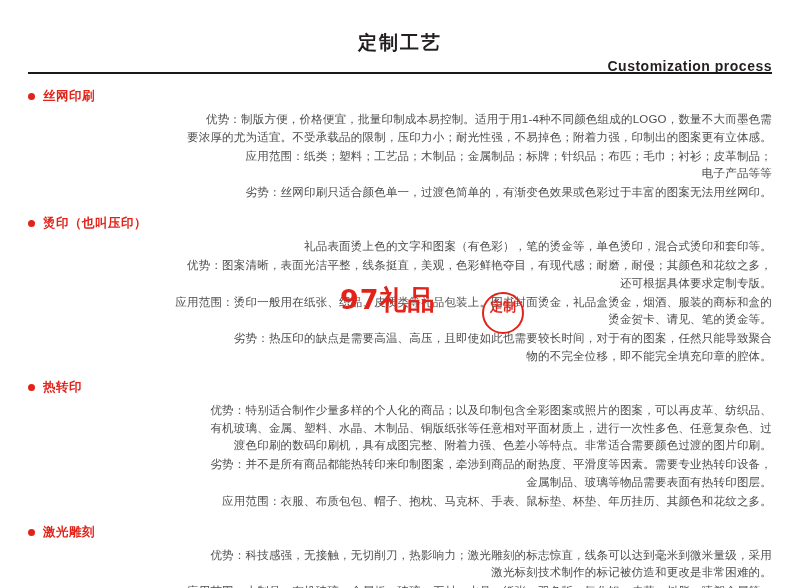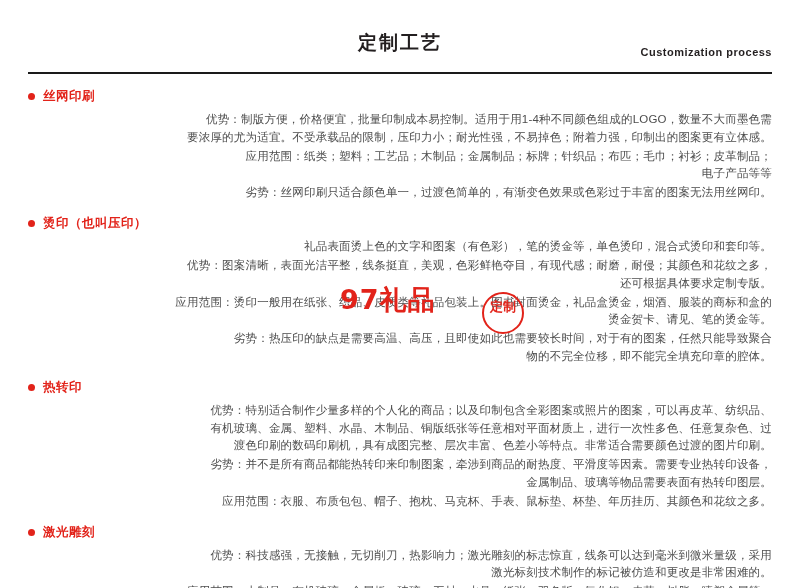--- a/index.html
+++ b/index.html
@@ -33,22 +33,22 @@
     top: 30px;
     text-align: center;
     font-size: 19px;
     font-weight: bold;
     color: #231f20;
     letter-spacing: 2px;
   }
   .sub-title {
     position: absolute;
     right: 0;
-    top: 46px;
-    font-size: 11px;
+    top: 58px;
+    font-size: 14px;
     font-weight: bold;
     color: #231f20;
     letter-spacing: 0.5px;
   }
   .rule {
     position: absolute;
     left: 28px;
     right: 28px;
     top: 72px;
     height: 2px;
@@ -169,21 +169,21 @@
 物的不完全位移，即不能完全填充印章的腔体。</p>
     </div>
 
     <div class="section">
       <div class="sec-head">
         <span class="bullet"></span>
         <span class="sec-title">热转印</span>
       </div>
       <p class="para">优势：特别适合制作少量多样的个人化的商品；以及印制包含全彩图案或照片的图案，可以再皮革、纺织品、
 有机玻璃、金属、塑料、水晶、木制品、铜版纸张等任意相对平面材质上，进行一次性多色、任意复杂色、过
-渡色印刷的数码印刷机，具有成图完整、层次丰富、色差小等特点。非常适合需要颜色过渡的图片印刷。</p>
+渡色印刷的数码印刷机，具有成图完整、附着力强、色差小等特点。非常适合需要颜色过渡的图片印刷。</p>
       <p class="para">劣势：并不是所有商品都能热转印来印制图案，牵涉到商品的耐热度、平滑度等因素。需要专业热转印设备，
 金属制品、玻璃等物品需要表面有热转印图层。</p>
       <p class="para">应用范围：衣服、布质包包、帽子、抱枕、马克杯、手表、鼠标垫、杯垫、年历挂历、其颜色和花纹之多。</p>
     </div>
 
     <div class="section">
       <div class="sec-head">
         <span class="bullet"></span>
         <span class="sec-title">激光雕刻</span>
       </div>

